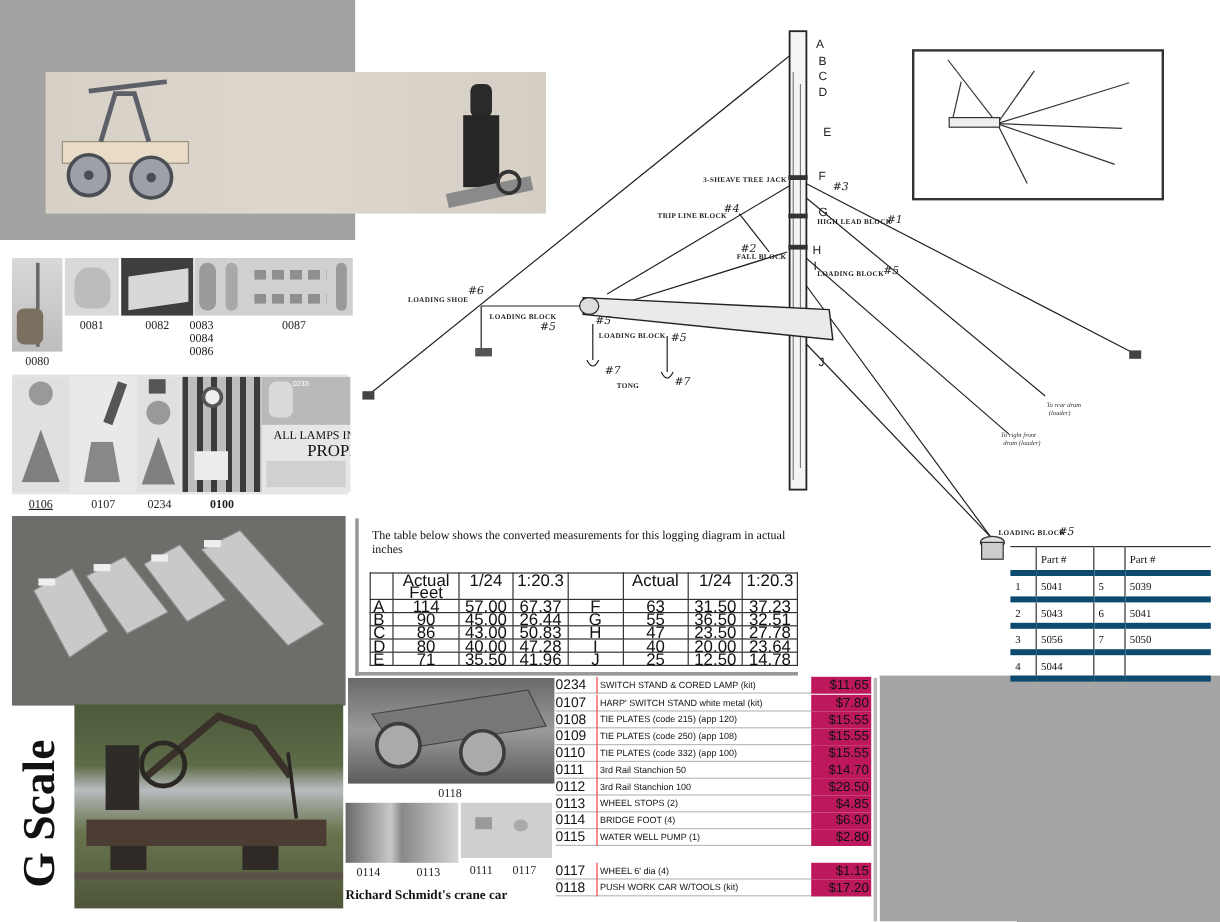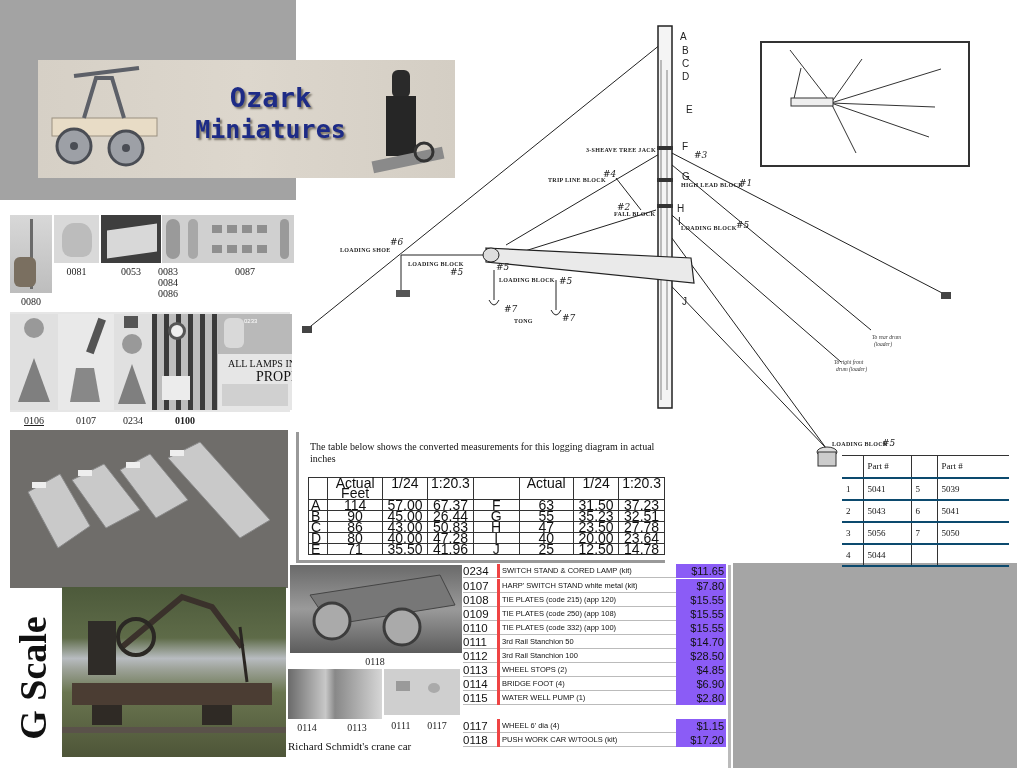--- a/index.html
+++ b/index.html
@@ -45,60 +45,56 @@
   .measure { position: absolute; left: 296px; top: 432px; width: 369px; height: 131px; background: #ffffff;
     border-left: 3px solid #999; border-bottom: 3px solid #999; }
   .measure p { position: absolute; left: 11px; top: 9px; width: 345px; font-size: 10px; line-height: 12px; }
   table.mt { position: absolute; left: 9px; top: 45px; border-collapse: collapse; font-family: "Liberation Sans", sans-serif; font-size: 14px; }
   table.mt td { border: 1px solid #333; height: 11px; padding: 0 2px; line-height: 10px; text-align: center; }
   table.mt tr.h td { height: 22px; vertical-align: top; }
   table.mt td.rl { text-align: left; width: 20px; }
 
   
   table.pt { position: absolute; left: 842px; top: 455px; border-collapse: collapse; font-family: "Liberation Serif", serif; font-size: 9px; }
-  table.pt td { border-bottom: 2px solid #0c4a6e; border-left: 1px solid #333; height: 22px; padding: 0 4px; margin-left: 16px; }
+  table.pt td { border-bottom: 5px solid #0c4a6e; border-left: 1px solid #333; height: 22px; padding: 0 4px; margin-left: 16px; }
   table.pt tr:first-child td { border-top: 1px solid #333; }
   table.pt td:first-child { border-left: none; width: 21px; }
   table.pt td.c2 { width: 48px; }
   table.pt td.c3 { width: 26px; }
   table.pt td.c4 { width: 72px; }
   .stump { position: absolute; left: 815px; top: 444px; width: 24px; height: 26px; }
 
   
   .price { position: absolute; left: 463px; top: 565px; width: 270px; height: 203px; background: #fff; }
   .prow { position: absolute; left: 0; height: 14px; width: 263px; border-bottom: 1px solid #bbb; }
   .prow .code { position: absolute; left: 0; top: 0; width: 34px; font-family: "Liberation Sans", sans-serif; font-size: 11.5px; line-height: 14px; }
-  .prow .desc { position: absolute; left: 34px; top: 0; width: 208px; height: 14px; font-family: "Liberation Sans", sans-serif; font-size: 7.5px; line-height: 14px; border-left: 3px solid #ef4444; padding-left: 2px; white-space: nowrap; overflow: hidden; }
-  .prow .amt { position: absolute; left: 213px; top: 0; width: 50px; height: 14px; background: #8b5cf6; font-family: "Liberation Sans", sans-serif; font-size: 11px; line-height: 14px; text-align: right; padding-right: 2px; }
+  .prow .desc { position: absolute; left: 34px; top: 0; width: 208px; height: 14px; font-family: "Liberation Sans", sans-serif; font-size: 7.5px; line-height: 14px; border-left: 1px solid #ef4444; padding-left: 2px; white-space: nowrap; overflow: hidden; }
+  .prow .amt { position: absolute; left: 213px; top: 0; width: 50px; height: 14px; background: #be185d; font-family: "Liberation Sans", sans-serif; font-size: 11px; line-height: 14px; text-align: right; padding-right: 2px; }
   .pvline { position: absolute; left: 265px; top: 0; width: 3px; height: 203px; background: #bbb; }
 
   
   .bm-photo { position: absolute; background: #8b8b8b; overflow: hidden; }
-  .caption { position: absolute; font-size: 11px; font-family: "Liberation Serif", serif; }
+  .caption { position: absolute; font-size: 11px; font-family: "Liberation Serif", serif; font-weight: bold; }
 </style>
 </head>
 <body>
 
 <div class="bg-gray-top"></div>
 <div class="bg-gray-right"></div>
 
 <div class="banner">
   <svg class="handcar" viewBox="0 0 120 110">
     <rect x="8" y="52" width="105" height="18" fill="#e8dcc6" stroke="#9a9080"></rect>
     <path d="M40 52 L52 12 L68 12 L80 52" fill="none" stroke="#5d6068" stroke-width="4"></path>
     <path d="M30 10 L95 2" stroke="#5d6068" stroke-width="4"></path>
     <circle cx="30" cy="80" r="17" fill="#9da0a6" stroke="#4a4d54" stroke-width="3"></circle>
     <circle cx="30" cy="80" r="4" fill="#4a4d54"></circle>
     <circle cx="82" cy="82" r="17" fill="#9da0a6" stroke="#4a4d54" stroke-width="3"></circle>
     <circle cx="82" cy="82" r="4" fill="#4a4d54"></circle>
   </svg>
-  <div class="banner-title">
-    <span class="l1">Ozark</span>
-    <span class="l2">Miniatures</span>
-  </div>
   <svg class="boiler" viewBox="0 0 80 108">
     <rect x="24" y="4" width="18" height="28" rx="6" fill="#2a2a2a"></rect>
     <rect x="18" y="30" width="30" height="60" fill="#262626"></rect>
     <rect x="4" y="88" width="72" height="12" fill="#8a8a8a" transform="rotate(-12 40 94)"></rect>
     <circle cx="56" cy="86" r="9" fill="none" stroke="#333" stroke-width="3"></circle>
   </svg>
 </div>
 
 <div class="collage">
   <div class="photo" style="left:10px;top:15px;width:42px;height:78px;background:linear-gradient(180deg,#d8d8d8,#bdbdbd);">
@@ -108,21 +104,21 @@
   <div class="cap" style="left:10px;top:96px;width:42px;">0080</div>
 
   <div class="photo" style="left:54px;top:15px;width:45px;height:48px;background:#d9d9d9">
     <div style="position:absolute;left:8px;top:8px;width:30px;height:34px;border-radius:40% 40% 30% 30%;background:#bcbcbc"></div>
   </div>
   <div class="cap" style="left:54px;top:66px;width:45px;">0081</div>
 
   <div class="photo" style="left:101px;top:15px;width:60px;height:48px;background:#3e3e3e">
     <div style="position:absolute;left:6px;top:12px;width:50px;height:28px;background:#d8d8d8;transform:skewY(-8deg)"></div>
   </div>
-  <div class="cap" style="left:101px;top:66px;width:60px;">0053</div>
+  <div class="cap" style="left:101px;top:66px;width:60px;">0082</div>
 
   <div class="photo" style="left:162px;top:15px;width:132px;height:48px;background:#d0d0d0">
     <div style="position:absolute;left:4px;top:4px;width:14px;height:40px;border-radius:7px;background:#9a9a9a"></div>
     <div style="position:absolute;left:26px;top:4px;width:10px;height:40px;border-radius:5px;background:#a8a8a8"></div>
     <div style="position:absolute;left:50px;top:10px;width:60px;height:8px;background:repeating-linear-gradient(90deg,#8f8f8f 0 10px,transparent 10px 15px)"></div>
     <div style="position:absolute;left:50px;top:30px;width:60px;height:8px;background:repeating-linear-gradient(90deg,#8f8f8f 0 10px,transparent 10px 15px)"></div>
     <div style="position:absolute;left:118px;top:4px;width:9px;height:40px;border-radius:5px;background:#9a9a9a"></div>
   </div>
   <div class="cap" style="left:158px;top:66px;width:30px;text-align:left;line-height:11px;">
     <div>0083</div>
@@ -313,21 +309,21 @@
           <td>31.50</td>
           <td>37.23</td>
         </tr>
     <tr>
           <td class="rl">B</td>
           <td>90</td>
           <td>45.00</td>
           <td>26.44</td>
           <td>G</td>
           <td>55</td>
-          <td>35.23</td>
+          <td>36.50</td>
           <td>32.51</td>
         </tr>
     <tr>
           <td class="rl">C</td>
           <td>86</td>
           <td>43.00</td>
           <td>50.83</td>
           <td>H</td>
           <td>47</td>
           <td>23.50</td>

